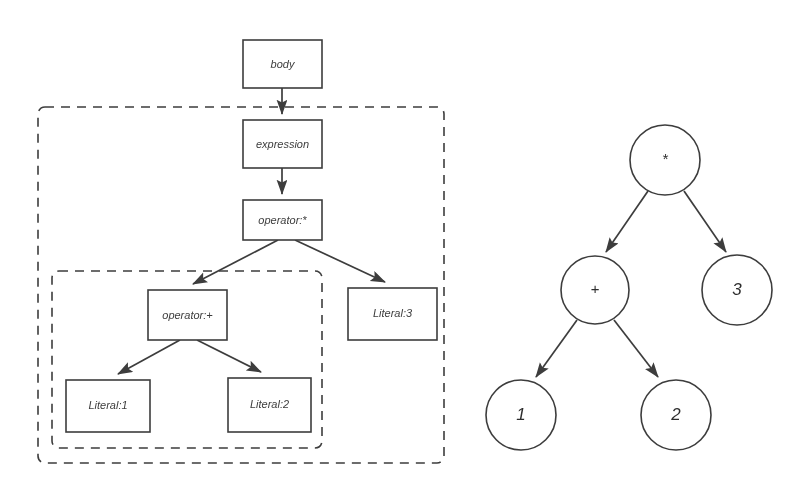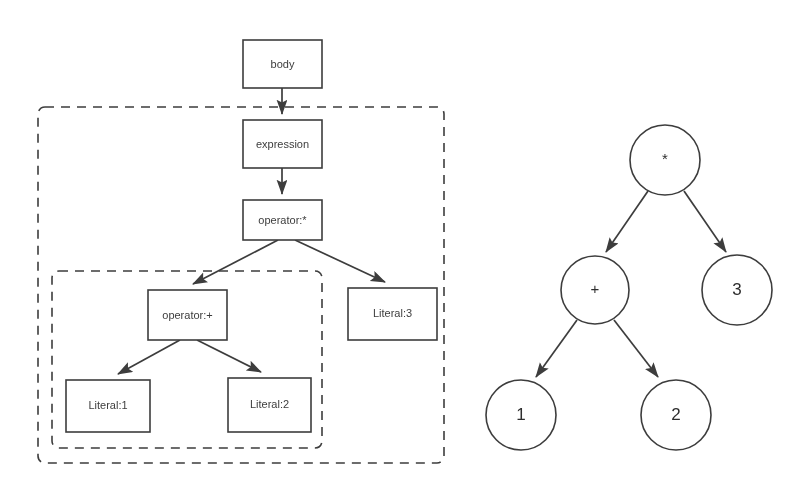--- a/index.html
+++ b/index.html
@@ -10,20 +10,21 @@
   body {
     width: 800px;
     height: 493px;
     overflow: hidden;
     font-family: "Liberation Sans", sans-serif;
   }
   #diagram-root {
     position: relative;
     width: 800px;
     height: 493px;
+    font-style: italic;
   }
   svg#scene {
     display: block;
     width: 800px;
     height: 493px;
   }
   .node-rect {
     fill: #ffffff;
     stroke: #3d3d3d;
     stroke-width: 1.6;

